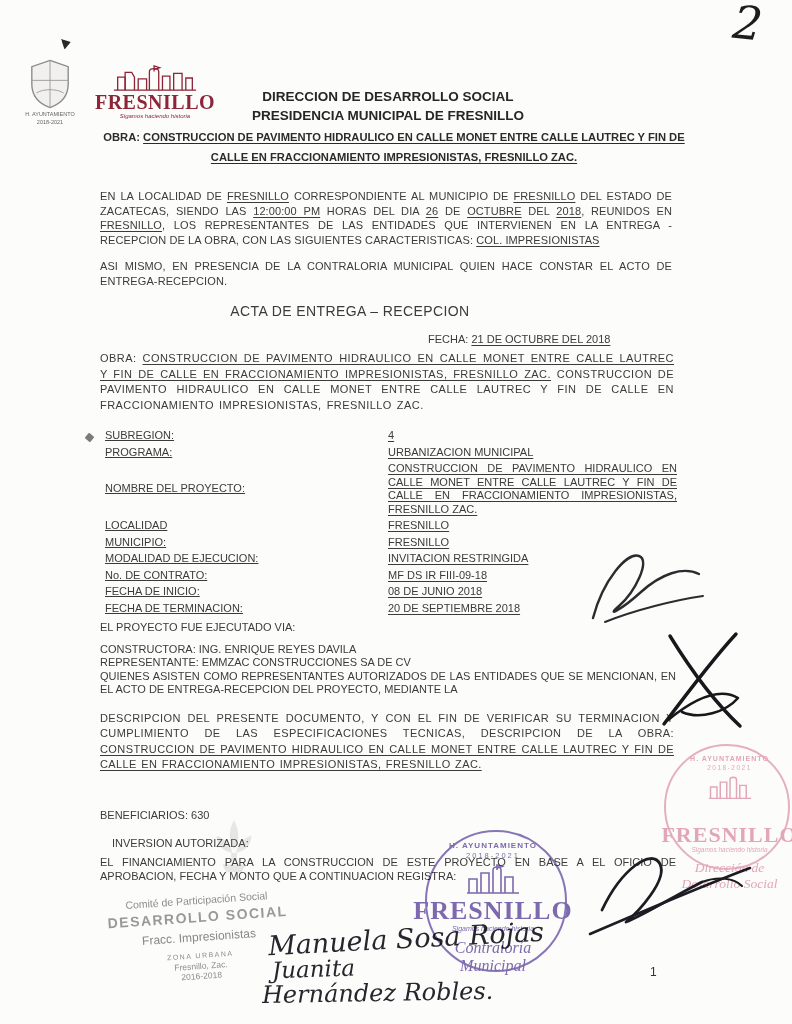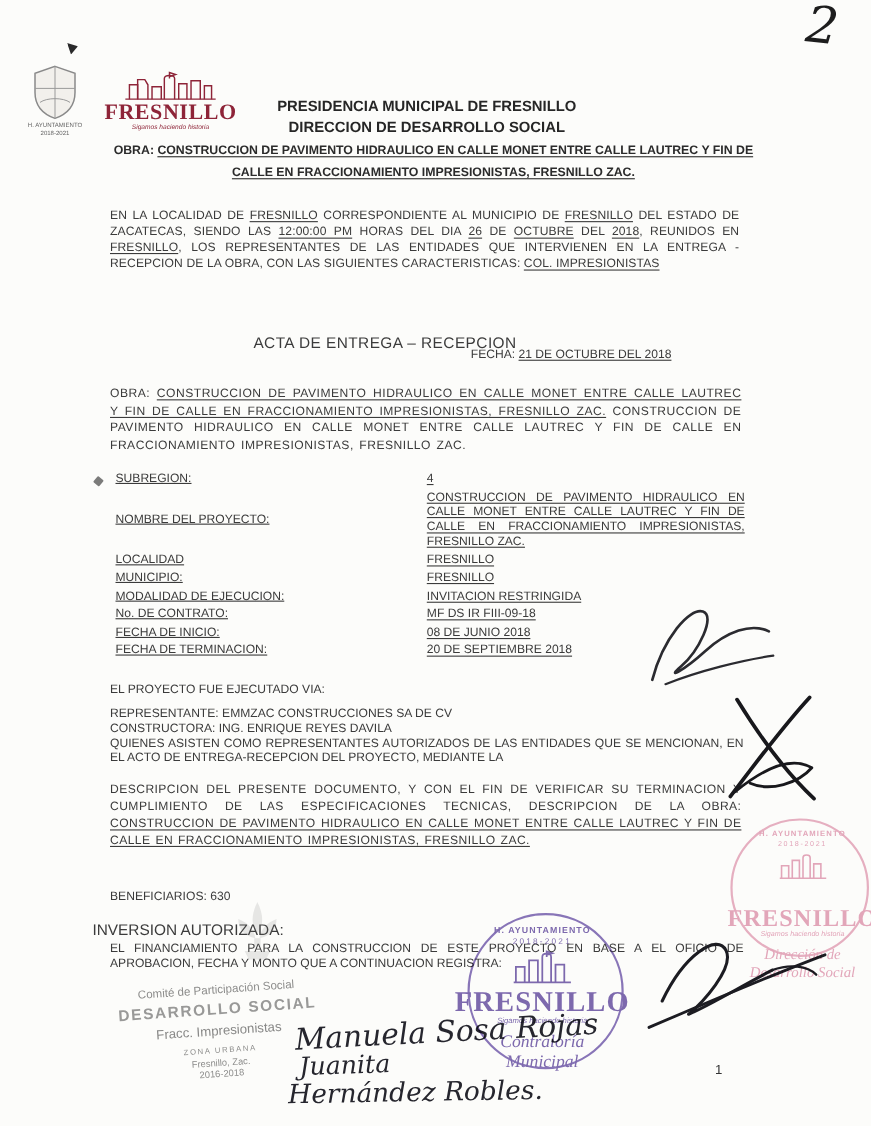--- a/index.html
+++ b/index.html
@@ -23,35 +23,35 @@
   .htitle { position:absolute; left:212px; top:88px; width:352px; text-align:center;
             font-weight:bold; font-size:13.5px; line-height:1.4; color:#262626; }
   .obra-head { position:absolute; left:88px; top:127px; width:612px; text-align:center;
                font-weight:bold; font-size:11.2px; line-height:1.8; color:#2b2b2b; }
 
   
   .p { position:absolute; font-size:11px; line-height:14.6px; text-align:justify; letter-spacing:.1px; }
   #p1 { left:100px; top:189px; width:572px; }
   #p2 { left:100px; top:259px; width:572px; }
   .acta-title { position:absolute; left:90px; top:303px; width:520px; text-align:center; font-size:14px; letter-spacing:.4px; }
-  .fecha { position:absolute; left:428px; top:316px; font-size:11px; }
+  .fecha { position:absolute; left:428px; top:333px; font-size:11px; }
   #obra-par { left:100px; top:351px; width:574px; line-height:15.6px; letter-spacing:.45px; word-spacing:1.5px; }
 
   .fields { position:absolute; left:105px; top:429px; width:572px; font-size:11px; }
   .frow { display:flex; margin-bottom:3px; align-items:flex-start; }
   .frow.tall { align-items:center; }
   .flabel { width:283px; flex:none; line-height:13.5px;text-decoration:underline; }
   .fvalue { flex:1; text-decoration:underline; text-underline-offset:2px; text-decoration-thickness:1px;
             line-height:13.5px; text-align:justify; }
 
   .exec-intro { position:absolute; left:100px; top:621px; font-size:11px; }
   .exec-block { position:absolute; left:100px; top:643px; width:576px; font-size:11px; line-height:13.4px; text-align:justify; }
   #descripcion { left:100px; top:711px; width:574px; line-height:15.4px; letter-spacing:.4px; word-spacing:1px; }
   .beneficiarios { position:absolute; left:100px; top:797px; font-size:11px;margin-top:12px; }
-  .inv-title { position:absolute; left:84px; top:837px; font-size:14px; }
+  .inv-title { position:absolute; left:112px; top:837px; font-size:11px; }
   .inv-text { position:absolute; left:100px; top:855px; width:576px; font-size:11px; line-height:14px; text-align:justify; }
   .page-num { position:absolute; left:650px; top:965px; font-size:12px; color:#333; }
 
   
   .corner2 { position:absolute; left:733px; top:-4px; font-family:"DejaVu Serif",serif; font-style:italic;
              font-size:46px; color:#1d1d1d; transform:rotate(6deg); }
   .corner-mark { position:absolute; left:62px; top:38px; width:9px; height:11px; background:#2a2a2a;
                  clip-path:polygon(0 0,100% 45%,15% 100%); transform:rotate(-12deg); }
   .speck { position:absolute; left:86px; top:434px; width:7px; height:7px; background:#5a5a5a;
            transform:rotate(40deg); border-radius:1px; opacity:.8; }
@@ -136,36 +136,41 @@
         <path d="M66 28 V10 h9 v18"></path>
         <path d="M79 28 V15 h7 v13"></path>
         <path d="M2 28 h88"></path>
       </g>
     </svg>
     <div class="logo-name">FRESNILLO</div>
     <div class="logo-tag">Sigamos haciendo historia</div>
   </div>
 
   <div class="htitle">
+    <div>DIRECCION DE DESARROLLO SOCIAL</div>
     <div>PRESIDENCIA MUNICIPAL DE FRESNILLO</div>
-    <div>DIRECCION DE DESARROLLO SOCIAL</div>
   </div>
 
   <div class="obra-head"><span>OBRA: </span><span class="u">CONSTRUCCION DE PAVIMENTO HIDRAULICO EN CALLE MONET ENTRE CALLE LAUTREC Y FIN DE CALLE EN FRACCIONAMIENTO IMPRESIONISTAS, FRESNILLO ZAC.</span></div>
 
   <div class="p" id="p1"><span>EN LA LOCALIDAD DE </span><span class="u">FRESNILLO</span><span> CORRESPONDIENTE AL MUNICIPIO DE </span><span class="u">FRESNILLO</span><span> DEL ESTADO DE ZACATECAS, SIENDO LAS </span><span class="u">12:00:00 PM</span><span> HORAS DEL DIA </span><span class="u">26</span><span> DE </span><span class="u">OCTUBRE</span><span> DEL </span><span class="u">2018</span><span>, REUNIDOS EN </span><span class="u">FRESNILLO</span><span>, LOS REPRESENTANTES DE LAS ENTIDADES QUE INTERVIENEN EN LA ENTREGA - RECEPCION DE LA OBRA, CON LAS SIGUIENTES CARACTERISTICAS: </span><span class="u">COL. IMPRESIONISTAS</span></div>
+  <div class="p" id="p2">ASI MISMO, EN PRESENCIA DE LA CONTRALORIA MUNICIPAL QUIEN HACE CONSTAR EL ACTO DE ENTREGA-RECEPCION.</div>
   <div class="acta-title">ACTA DE ENTREGA – RECEPCION</div>
   <div class="fecha"><span>FECHA: </span><span class="u">21 DE OCTUBRE DEL 2018</span></div>
   <div class="p" id="obra-par"><span>OBRA: </span><span class="u">CONSTRUCCION DE PAVIMENTO HIDRAULICO EN CALLE MONET ENTRE CALLE LAUTREC Y FIN DE CALLE EN FRACCIONAMIENTO IMPRESIONISTAS, FRESNILLO ZAC.</span><span> CONSTRUCCION DE PAVIMENTO HIDRAULICO EN CALLE MONET ENTRE CALLE LAUTREC Y FIN DE CALLE EN FRACCIONAMIENTO IMPRESIONISTAS, FRESNILLO ZAC.</span></div>
 
   <div class="fields">
     <div class="frow">
       <span class="flabel">SUBREGION:</span>
       <span class="fvalue">4</span>
     </div>
+    <div class="frow">
+      <span class="flabel">PROGRAMA:</span>
+      <span class="fvalue">URBANIZACION MUNICIPAL</span>
+    </div>
     <div class="frow tall">
       <span class="flabel">NOMBRE DEL PROYECTO:</span>
       <span class="fvalue">CONSTRUCCION DE PAVIMENTO HIDRAULICO EN CALLE MONET ENTRE CALLE LAUTREC Y FIN DE CALLE EN FRACCIONAMIENTO IMPRESIONISTAS, FRESNILLO ZAC.</span>
     </div>
     <div class="frow">
       <span class="flabel">LOCALIDAD</span>
       <span class="fvalue">FRESNILLO</span>
     </div>
     <div class="frow">
       <span class="flabel">MUNICIPIO:</span>
@@ -184,22 +189,22 @@
       <span class="fvalue">08 DE JUNIO 2018</span>
     </div>
     <div class="frow">
       <span class="flabel">FECHA DE TERMINACION:</span>
       <span class="fvalue">20 DE SEPTIEMBRE 2018</span>
     </div>
   </div>
 
   <div class="exec-intro">EL PROYECTO FUE EJECUTADO VIA:</div>
   <div class="exec-block">
+    <div>CONSTRUCTORA: ING. ENRIQUE REYES DAVILA</div>
     <div>REPRESENTANTE: EMMZAC CONSTRUCCIONES SA DE CV</div>
-    <div>CONSTRUCTORA: ING. ENRIQUE REYES DAVILA</div>
     <div>QUIENES ASISTEN COMO REPRESENTANTES AUTORIZADOS DE LAS ENTIDADES QUE SE MENCIONAN, EN EL ACTO DE ENTREGA-RECEPCION DEL PROYECTO, MEDIANTE LA</div>
   </div>
   <div class="p" id="descripcion"><span>DESCRIPCION DEL PRESENTE DOCUMENTO, Y CON EL FIN DE VERIFICAR SU TERMINACION Y CUMPLIMIENTO DE LAS ESPECIFICACIONES TECNICAS, DESCRIPCION DE LA OBRA: </span><span class="u">CONSTRUCCION DE PAVIMENTO HIDRAULICO EN CALLE MONET ENTRE CALLE LAUTREC Y FIN DE CALLE EN FRACCIONAMIENTO IMPRESIONISTAS, FRESNILLO ZAC.</span></div>
 
   <div class="beneficiarios">BENEFICIARIOS: 630</div>
   <div class="inv-title">INVERSION AUTORIZADA:</div>
   <div class="inv-text">EL FINANCIAMIENTO PARA LA CONSTRUCCION DE ESTE PROYECTO EN BASE A EL OFICIO DE APROBACION, FECHA Y MONTO QUE A CONTINUACION REGISTRA:</div>
 
   <div class="watermark">
     <svg viewBox="0 0 60 70" width="58" height="68" fill="currentColor">

